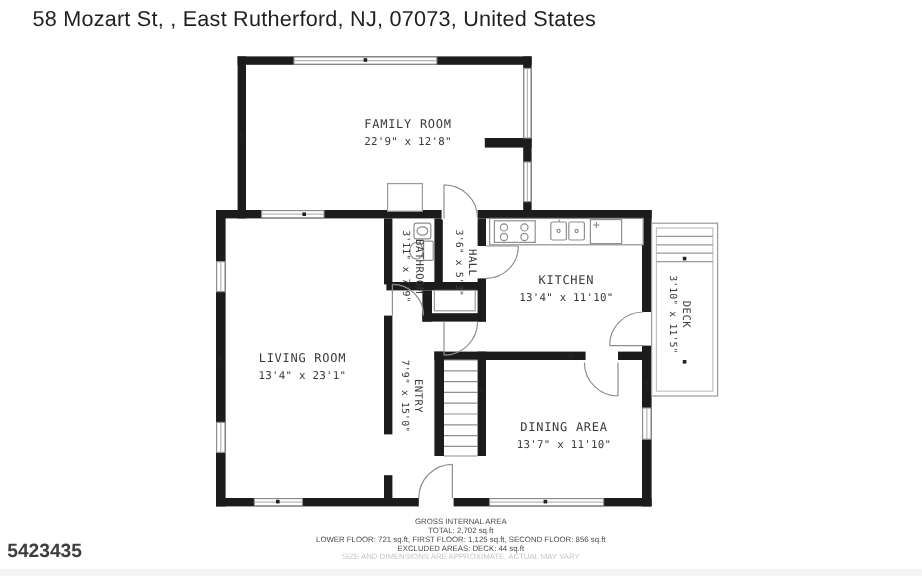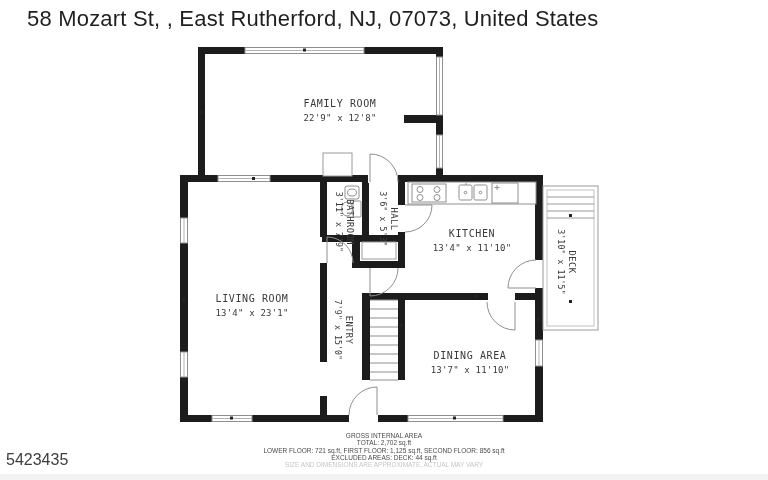--- a/index.html
+++ b/index.html
@@ -1,24 +1,24 @@
 <!DOCTYPE html>
 <html><head>
 <meta charset="utf-8">
 <style>
   html,body{margin:0;padding:0;background:#ffffff;}
   body{width:768px;height:480px;position:relative;overflow:hidden;
        font-family:"Liberation Sans",sans-serif;}
-  .address{position:absolute;left:27px;top:6px;font-size:22px;color:#1f1f1f;
+  .address{position:absolute;left:27px;top:6px;font-size:18px;color:#1f1f1f;
            letter-spacing:0.2px;white-space:nowrap;}
   .plan-svg{position:absolute;left:0;top:0;}
   .footer{position:absolute;left:0;top:432px;width:768px;text-align:center;
           font-size:6.5px;line-height:7.3px;color:#4a4a4a;}
   .footer .disclaimer{color:#c6c6c6;}
-  .plan-id{position:absolute;left:6px;top:451px;font-size:16px;color:#3d3d3d;}
+  .plan-id{position:absolute;left:6px;top:451px;font-size:16px;color:#3d3d3d;font-weight:bold;}
   .bottom-strip{position:absolute;left:0;top:474px;width:768px;height:6px;background:#f3f3f3;}
   svg text{font-family:"DejaVu Sans Mono",monospace;fill:#3a3a3a;}
   .roomname{font-size:10px;letter-spacing:0.6px;}
   .roomdims{font-size:9px;letter-spacing:0.2px;}
   .roomname-sm{font-size:8.8px;letter-spacing:0.4px;}
   .roomdims-sm{font-size:8.2px;letter-spacing:0.1px;}
 </style>
 </head>
 <body>
 

